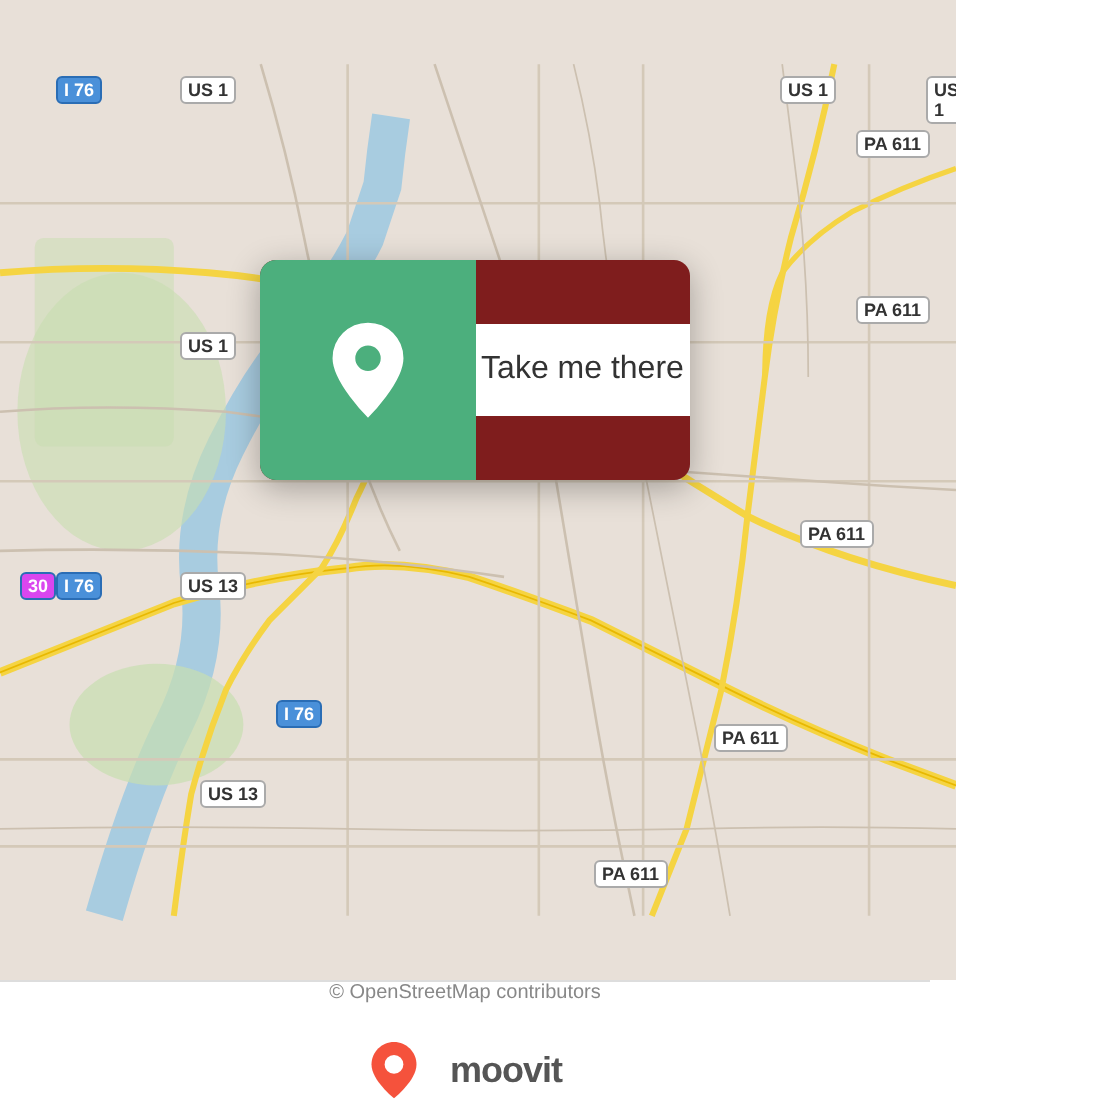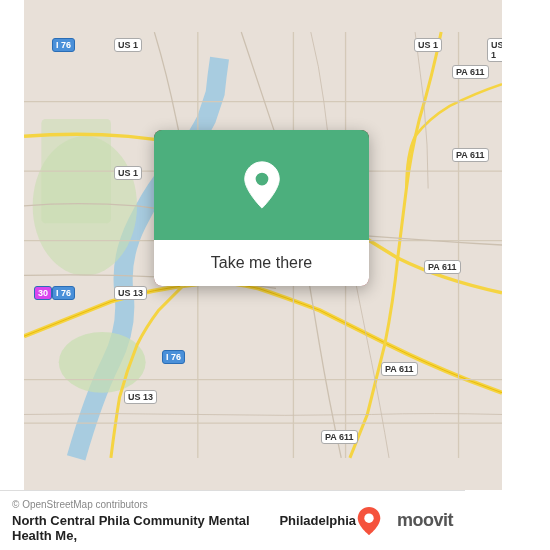--- a/index.html
+++ b/index.html
@@ -11,41 +11,40 @@
       position: relative;
     }
 
     
     #map-container {
       width: 478px;
       height: 490px;
       position: relative;
       background-color: #e8e0d8;
       overflow: hidden;
-      margin-left: 24px;
     }
 
     
     #map-svg {
       position: absolute;
       top: 0; left: 0;
       width: 100%; height: 100%;
     }
 
     
     #popup {
       position: absolute;
       top: 130px;
       left: 130px;
       width: 215px;
       background: #7f1d1d;
       border-radius: 8px;
       box-shadow: 0 4px 16px rgba(0,0,0,0.3);
       display: flex;
-      flex-direction: column;
+      flex-direction: row;
       align-items: center;
       overflow: hidden;
     }
 
     #popup-map-area {
       width: 100%;
       height: 110px;
       background: #4caf7d;
       display: flex;
       align-items: center;
@@ -75,20 +74,21 @@
     
     #bottom-bar {
       width: 465px;
       height: 60px;
       background: white;
       display: flex;
       align-items: center;
       justify-content: space-between;
       padding: 0 12px;
       border-top: 1px solid #ddd;
+      flex-direction: column;
     }
 
     #location-info {
       display: flex;
       flex-direction: column;
     }
 
     #location-name {
       font-size: 13px;
       font-weight: 600;
@@ -206,24 +206,20 @@
         <circle cx="21" cy="21" r="8" fill="#4caf7d" stroke="white" stroke-width="2"></circle>
       </svg>
     </div>
     <button id="popup-button">Take me there</button>
   </div>
 </div>
 
 <div id="bottom-bar">
   <div id="location-info">
     <span id="copyright-text">© OpenStreetMap contributors</span>
-    <div style="display:flex; align-items:baseline; gap:4px;">
-      <span id="location-name">North Central Phila Community Mental Health Me,</span>
-      <span style="font-size:13px;font-weight:600;color:#222;">Philadelphia</span>
-    </div>
   </div>
 
   <div id="moovit-logo">
 
     <svg id="moovit-pin" viewBox="0 0 26 32" xmlns="http://www.w3.org/2000/svg" width="26" height="32">
       <path d="M13 1 C6.4 1 1 6.4 1 13 C1 21.5 13 31 13 31 C13 31 25 21.5 25 13 C25 6.4 19.6 1 13 1 Z" fill="#f5523c"></path>
       <circle cx="13" cy="13" r="5" fill="white"></circle>
     </svg>
     <span id="moovit-text">moovit</span>
   </div>

